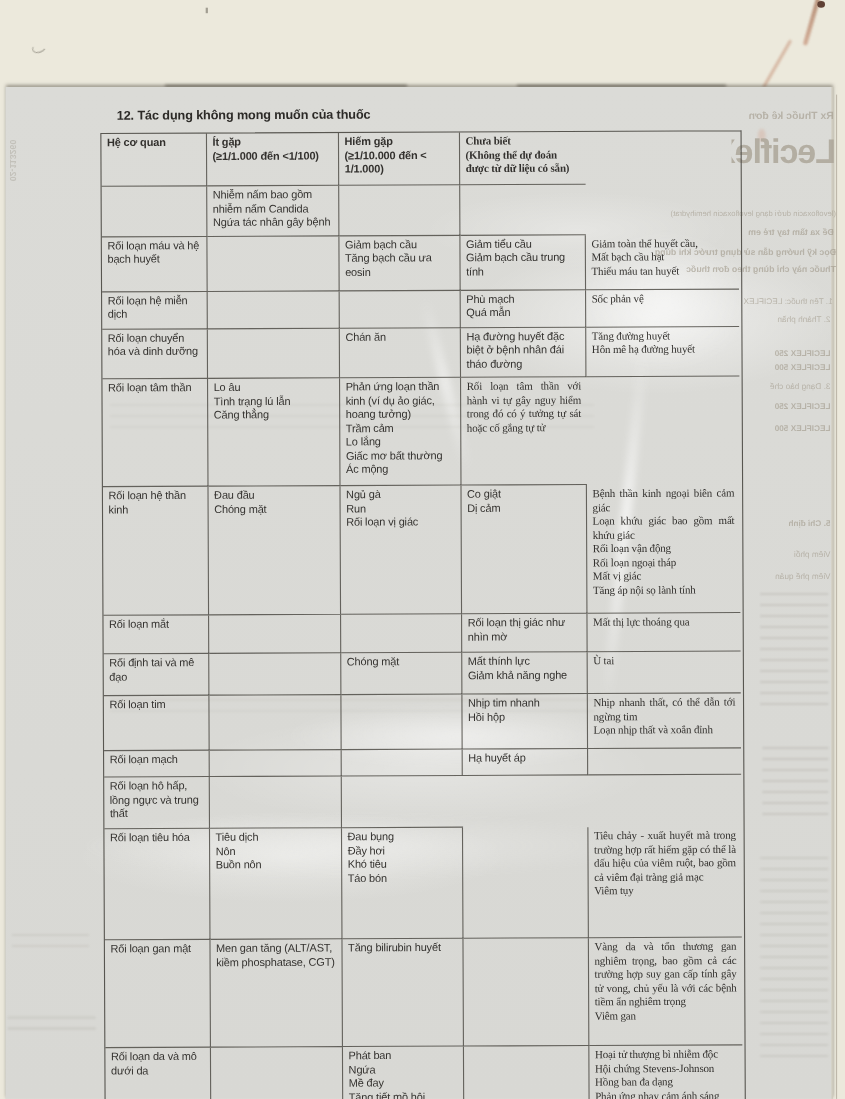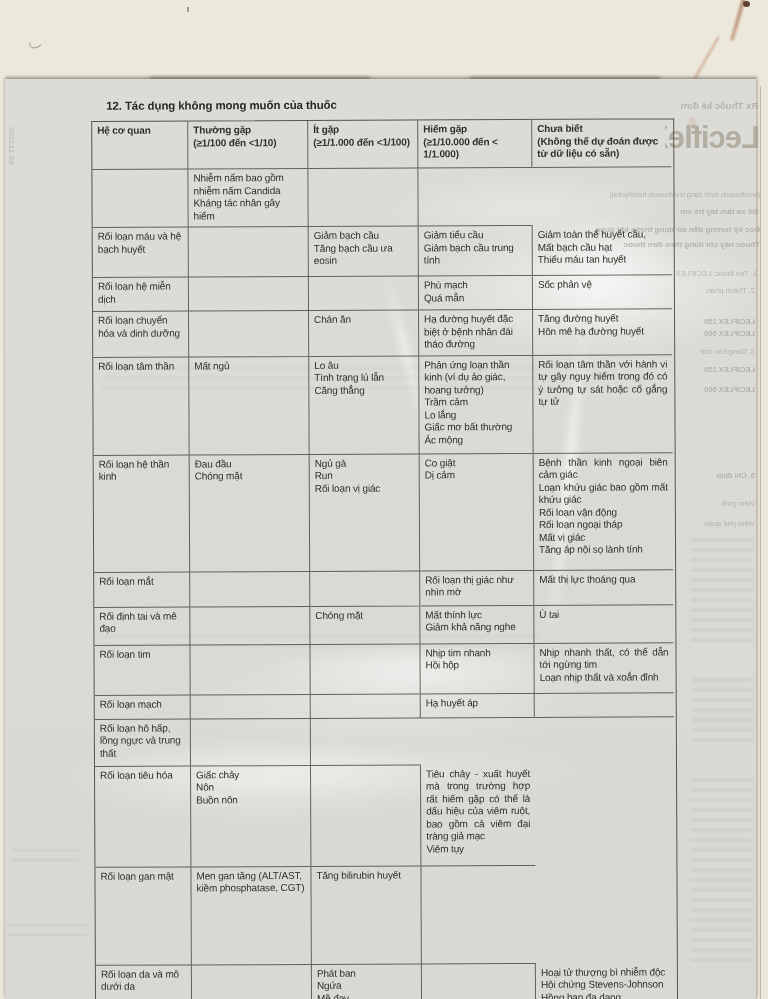--- a/index.html
+++ b/index.html
@@ -34,21 +34,21 @@
     border:1px solid rgba(73,71,65,.9); border-bottom:none; color:#33312e;
   }
   .trow { display:grid; grid-template-columns:96px 120px 110px 114px 139px; }
   .cell {
     border-right:1px solid rgba(73,71,65,.82);
     border-bottom:1px solid rgba(73,71,65,.82);
     padding:3px 5px 4px;
     font-size:10px; line-height:12.5px; letter-spacing:-.15px;
     white-space:pre-line; overflow:hidden;
   }
-  .cell:last-child { border-right:none; text-align:justify; }
+  .cell:last-child { border-right:none; text-align:justify;font-family:Liberation Serif, serif; }
   .thead .cell { font-weight:700; white-space:normal; text-align:left; }
   .thead .cell div { margin:0; }
 
   
   .bleed {
     position:absolute; transform:scaleX(-1); color:#a49d8f;
     filter:blur(.45px); opacity:.65; pointer-events:none; line-height:1.25;
     font-size:8px; white-space:nowrap; overflow:hidden;
   }
   .bleed.bold { font-weight:700; }
@@ -135,41 +135,37 @@
     <div class="title">12. Tác dụng không mong muốn của thuốc</div>
 
     <div class="tbl">
 
       <div class="trow thead" style="min-height:48px">
         <div class="cell">
           <div>Hệ cơ quan</div>
           <div></div>
         </div>
         <div class="cell">
-          <div>Thường gặp</div>
-          <div>(≥1/100 đến &lt;1/10)</div>
-        </div>
-        <div class="cell">
           <div>Ít gặp</div>
           <div>(≥1/1.000 đến &lt;1/100)</div>
         </div>
         <div class="cell">
           <div>Hiếm gặp</div>
           <div>(≥1/10.000 đến &lt; 1/1.000)</div>
         </div>
         <div class="cell">
           <div>Chưa biết</div>
           <div>(Không thể dự đoán được từ dữ liệu có sẵn)</div>
         </div>
       </div>
 
       <div class="trow" style="min-height:45px">
         <div class="cell"></div>
         <div class="cell">Nhiễm nấm bao gồm nhiễm nấm Candida
-Kháng tác nhân gây hiểm</div>
+Ngứa tác nhân gây bệnh</div>
         <div class="cell"></div>
         <div class="cell"></div>
       </div>
 
       <div class="trow" style="min-height:50px">
         <div class="cell">Rối loạn máu và hệ bạch huyết</div>
         <div class="cell"></div>
         <div class="cell">Giảm bạch cầu
 Tăng bạch cầu ưa eosin</div>
         <div class="cell">Giảm tiểu cầu
@@ -192,21 +188,20 @@
         <div class="cell">Rối loạn chuyển hóa và dinh dưỡng</div>
         <div class="cell"></div>
         <div class="cell">Chán ăn</div>
         <div class="cell">Hạ đường huyết đặc biệt ở bệnh nhân đái tháo đường</div>
         <div class="cell">Tăng đường huyết
 Hôn mê hạ đường huyết</div>
       </div>
 
       <div class="trow" style="min-height:98px">
         <div class="cell">Rối loạn tâm thần</div>
-        <div class="cell">Mất ngủ</div>
         <div class="cell">Lo âu
 Tình trạng lú lẫn
 Căng thẳng</div>
         <div class="cell">Phản ứng loạn thần kinh (ví dụ ảo giác, hoang tưởng)
 Trầm cảm
 Lo lắng
 Giấc mơ bất thường
 Ác mộng</div>
         <div class="cell">Rối loạn tâm thần với hành vi tự gây nguy hiểm trong đó có ý tưởng tự sát hoặc cố gắng tự tử</div>
       </div>
@@ -264,33 +259,39 @@
       </div>
 
       <div class="trow" style="min-height:47px">
         <div class="cell">Rối loạn hô hấp, lồng ngực và trung thất</div>
         <div class="cell"></div>
         <div class="cell"></div>
       </div>
 
       <div class="trow" style="min-height:101px">
         <div class="cell">Rối loạn tiêu hóa</div>
-        <div class="cell">Giấc chảy
+        <div class="cell">Tiêu dịch
 Nôn
 Buồn nôn</div>
+        <div class="cell">Đau bụng
+Đầy hơi
+Khó tiêu
+Táo bón</div>
         <div class="cell"></div>
         <div class="cell">Tiêu chảy - xuất huyết mà trong trường hợp rất hiếm gặp có thể là dấu hiệu của viêm ruột, bao gồm cả viêm đại tràng giả mạc
 Viêm tụy</div>
       </div>
 
       <div class="trow" style="min-height:98px">
         <div class="cell">Rối loạn gan mật</div>
         <div class="cell">Men gan tăng (ALT/AST, kiềm phosphatase, CGT)</div>
         <div class="cell">Tăng bilirubin huyết</div>
         <div class="cell"></div>
+        <div class="cell">Vàng da và tổn thương gan nghiêm trọng, bao gồm cả các trường hợp suy gan cấp tính gây tử vong, chủ yếu là với các bệnh tiềm ẩn nghiêm trọng
+Viêm gan</div>
       </div>
 
       <div class="trow" style="min-height:60px">
         <div class="cell">Rối loạn da và mô dưới da</div>
         <div class="cell"></div>
         <div class="cell">Phát ban
 Ngứa
 Mề đay
 Tăng tiết mồ hôi</div>
         <div class="cell"></div>

